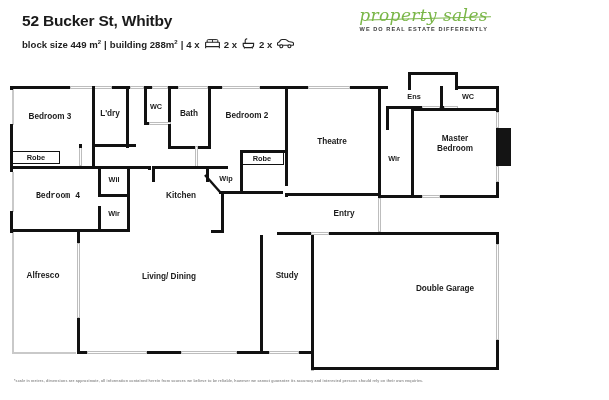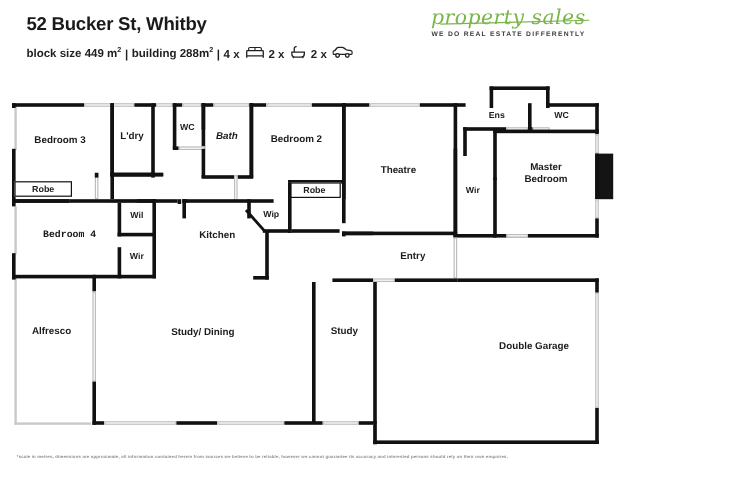--- a/index.html
+++ b/index.html
@@ -276,37 +276,37 @@
 
     <div class="w" style="left:496px; top:170px; width:3.2px; height:12px;"></div>
     <div class="win" style="left:496px; top:182px; width:3.2px; height:96px;"></div>
     <div class="w" style="left:496px; top:278px; width:3.2px; height:30px;"></div>
     <div class="w" style="left:311px; top:305px; width:188px; height:3.2px;"></div>
     <div class="w" style="left:311px; top:289px; width:3.2px; height:19px;"></div>
 
     <div class="lbl" style="left:50px;  top:55px;">Bedroom 3</div>
     <div class="lbl" style="left:110px; top:52px;">L'dry</div>
     <div class="lbl sm" style="left:156px; top:45px;">WC</div>
-    <div class="lbl" style="left:189px; top:52px;font-style:italic;">Bath</div>
+    <div class="lbl" style="left:189px; top:52px;">Bath</div>
     <div class="lbl" style="left:247px; top:54px;">Bedroom 2</div>
     <div class="lbl" style="left:332px; top:80px;">Theatre</div>
     <div class="lbl sm" style="left:414px; top:35px;">Ens</div>
     <div class="lbl sm" style="left:468px; top:35px;">WC</div>
     <div class="lbl" style="left:455px; top:82px;">
       <span>Master</span><br>
       <span>Bedroom</span>
     </div>
     <div class="lbl sm" style="left:394px; top:97px;">Wir</div>
     <div class="lbl sm" style="left:114px; top:118px;">Wil</div>
     <div class="lbl" style="left:58px;  top:134px;font-family:Liberation Mono, monospace;">Bedroom 4</div>
     <div class="lbl sm" style="left:114px; top:152px;">Wir</div>
     <div class="lbl" style="left:181px; top:134px;">Kitchen</div>
     <div class="lbl sm" style="left:226px; top:117px;">Wip</div>
     <div class="lbl" style="left:344px; top:152px;">Entry</div>
     <div class="lbl" style="left:43px;  top:214px;">Alfresco</div>
-    <div class="lbl" style="left:169px; top:215px;">Study/ Dining</div>
+    <div class="lbl" style="left:169px; top:215px;">Living/ Dining</div>
     <div class="lbl" style="left:287px; top:214px;">Study</div>
     <div class="lbl" style="left:445px; top:227px;">Double Garage</div>
   </div>
 
   <div class="disc">*scale in metres, dimensions are approximate, all information contained herein from sources we believe to be reliable, however we cannot guarantee its accuracy and interested persons should rely on their own enquiries.</div>
 
 </div>
 
 </body></html>

